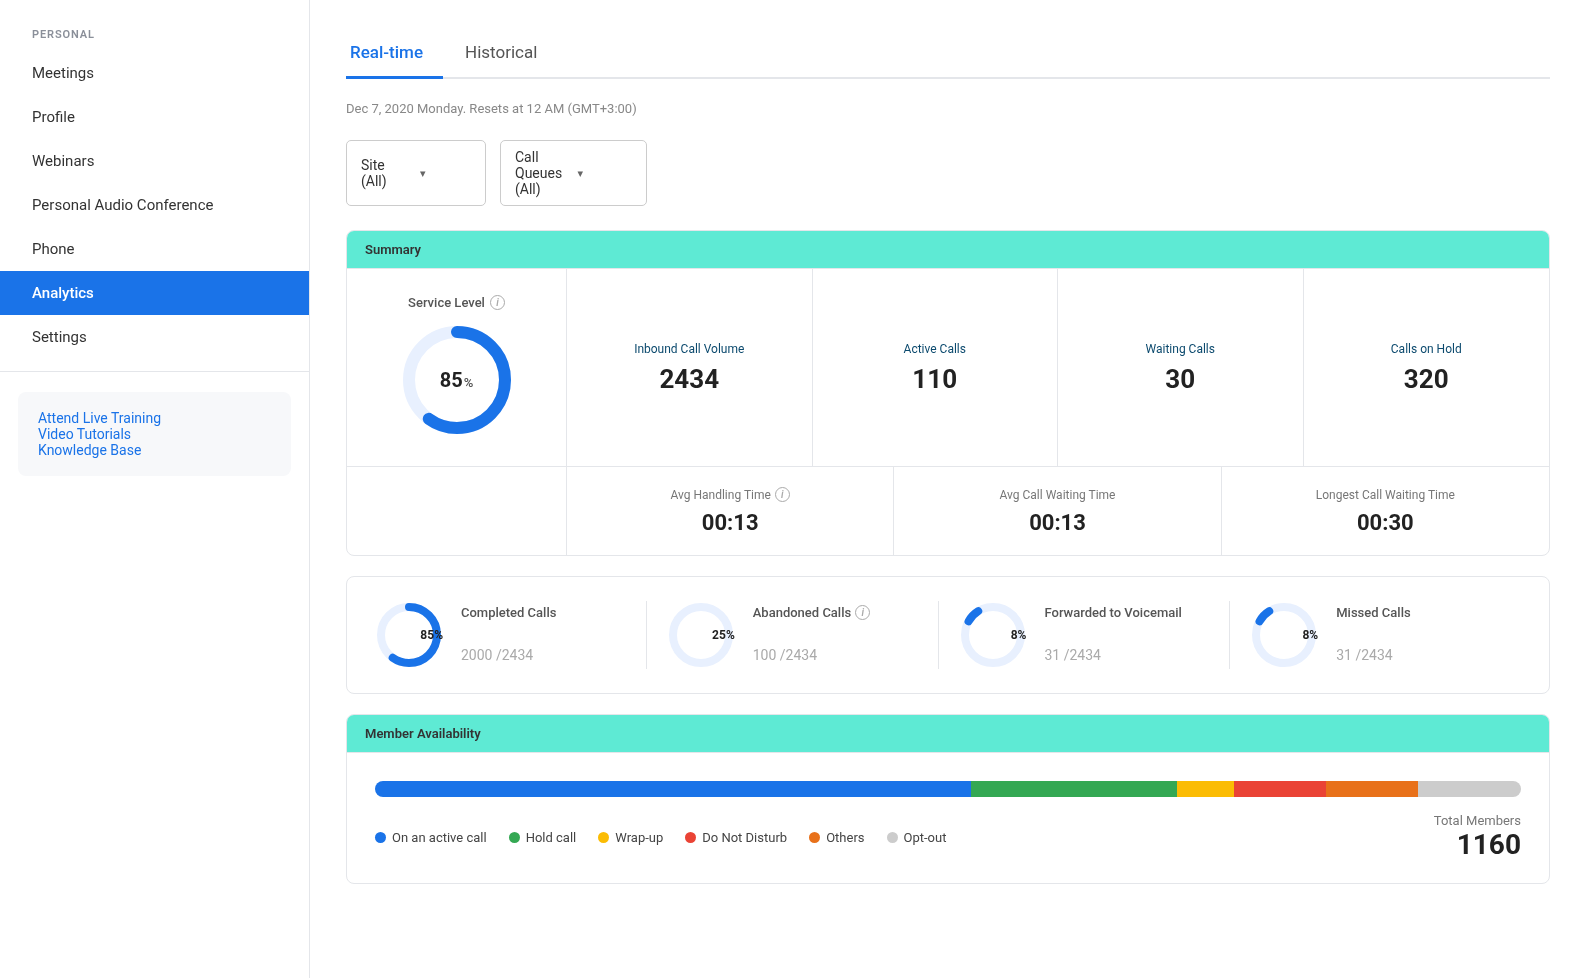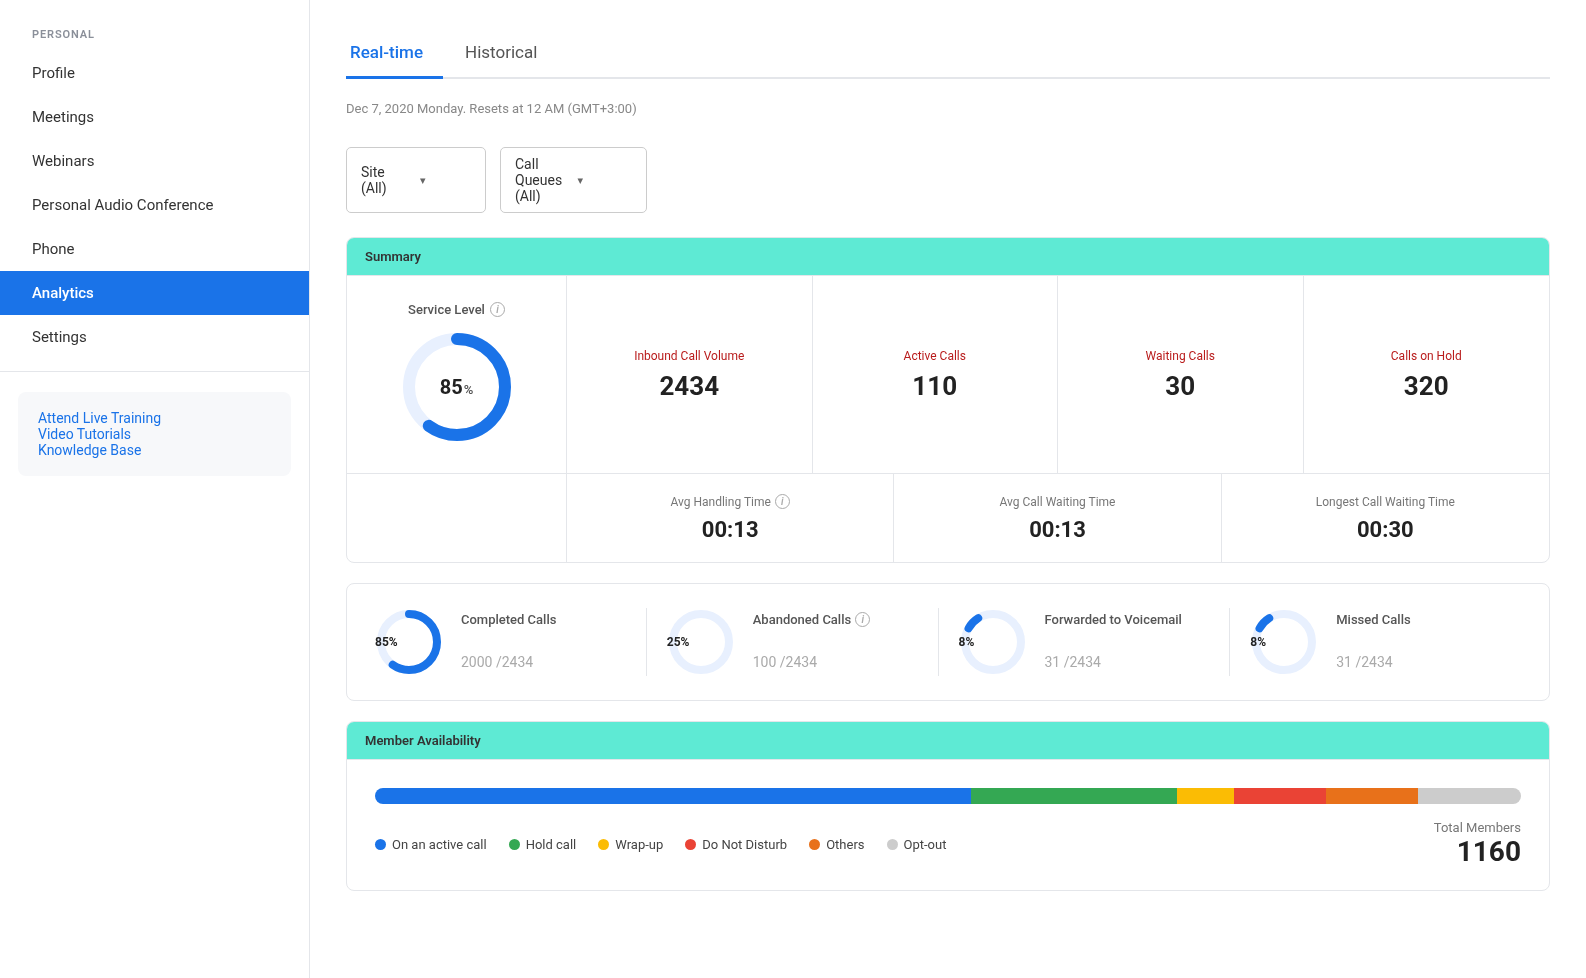--- a/index.html
+++ b/index.html
@@ -94,21 +94,21 @@
       color: #1a73e8;
       border-bottom: 3px solid #1a73e8;
       font-weight: 500;
     }
     .tab:first-child { margin-right: 18px; }
 
     
     .date-info {
       font-size: 13px;
       color: #888;
-      margin-bottom: 31px;
+      margin-bottom: 24px;
     }
 
     
     .filters {
       display: flex;
       gap: 14px;
       margin-bottom: 24px;
     }
     .filter-select {
       display: flex;
@@ -207,21 +207,21 @@
     }
     .stat-cell {
       display: flex;
       flex-direction: column;
       align-items: center;
       justify-content: center;
       padding: 22px 10px;
       border-right: 1px solid #e4e6ea;
     }
     .stat-cell:last-child { border-right: none; }
-    .stat-label { font-size: 12px; color: #b91c1c; margin-bottom: 8px; text-align: center; }
+    .stat-label { font-size: 12px; color: #0c4a6e; margin-bottom: 8px; text-align: center; }
     .stat-value { font-size: 26px; font-weight: 700; color: #222; }
 
     
     .summary-bottom {
       display: flex;
     }
     .summary-bottom-spacer {
       width: 220px;
       min-width: 220px;
       border-right: 1px solid #e4e6ea;
@@ -263,21 +263,21 @@
     }
     .breakdown-item:first-child { padding-left: 0; }
     .breakdown-item:last-child { border-right: none; }
 
     .mini-donut-wrapper {
       position: relative;
       width: 68px;
       height: 68px;
       display: flex;
       align-items: center;
-      justify-content: flex-start;
+      justify-content: flex-end;
       flex-shrink: 0;
     }
     .mini-donut-label {
       position: absolute;
       font-size: 12px;
       font-weight: 700;
       color: #222;
     }
     .breakdown-info { display: flex; flex-direction: column; gap: 20px; }
     .breakdown-title { font-size: 13px; color: #555; font-weight: 500; display: flex; align-items: center; gap: 4px; }
@@ -329,24 +329,24 @@
 
     
   </style>
 </head>
 <body>
 
 <nav id="sidebar">
   <div class="sidebar-section-label">PERSONAL</div>
 
   <div class="sidebar-item">
+    <span>Meetings</span>
+  </div>
+  <div class="sidebar-item">
     <span>Profile</span>
-  </div>
-  <div class="sidebar-item">
-    <span>Meetings</span>
   </div>
   <div class="sidebar-item">
     <span>Webinars</span>
   </div>
   <div class="sidebar-item">
     <span>Personal Audio Conference</span>
   </div>
   <div class="sidebar-item">
     <span>Phone</span>
   </div>

